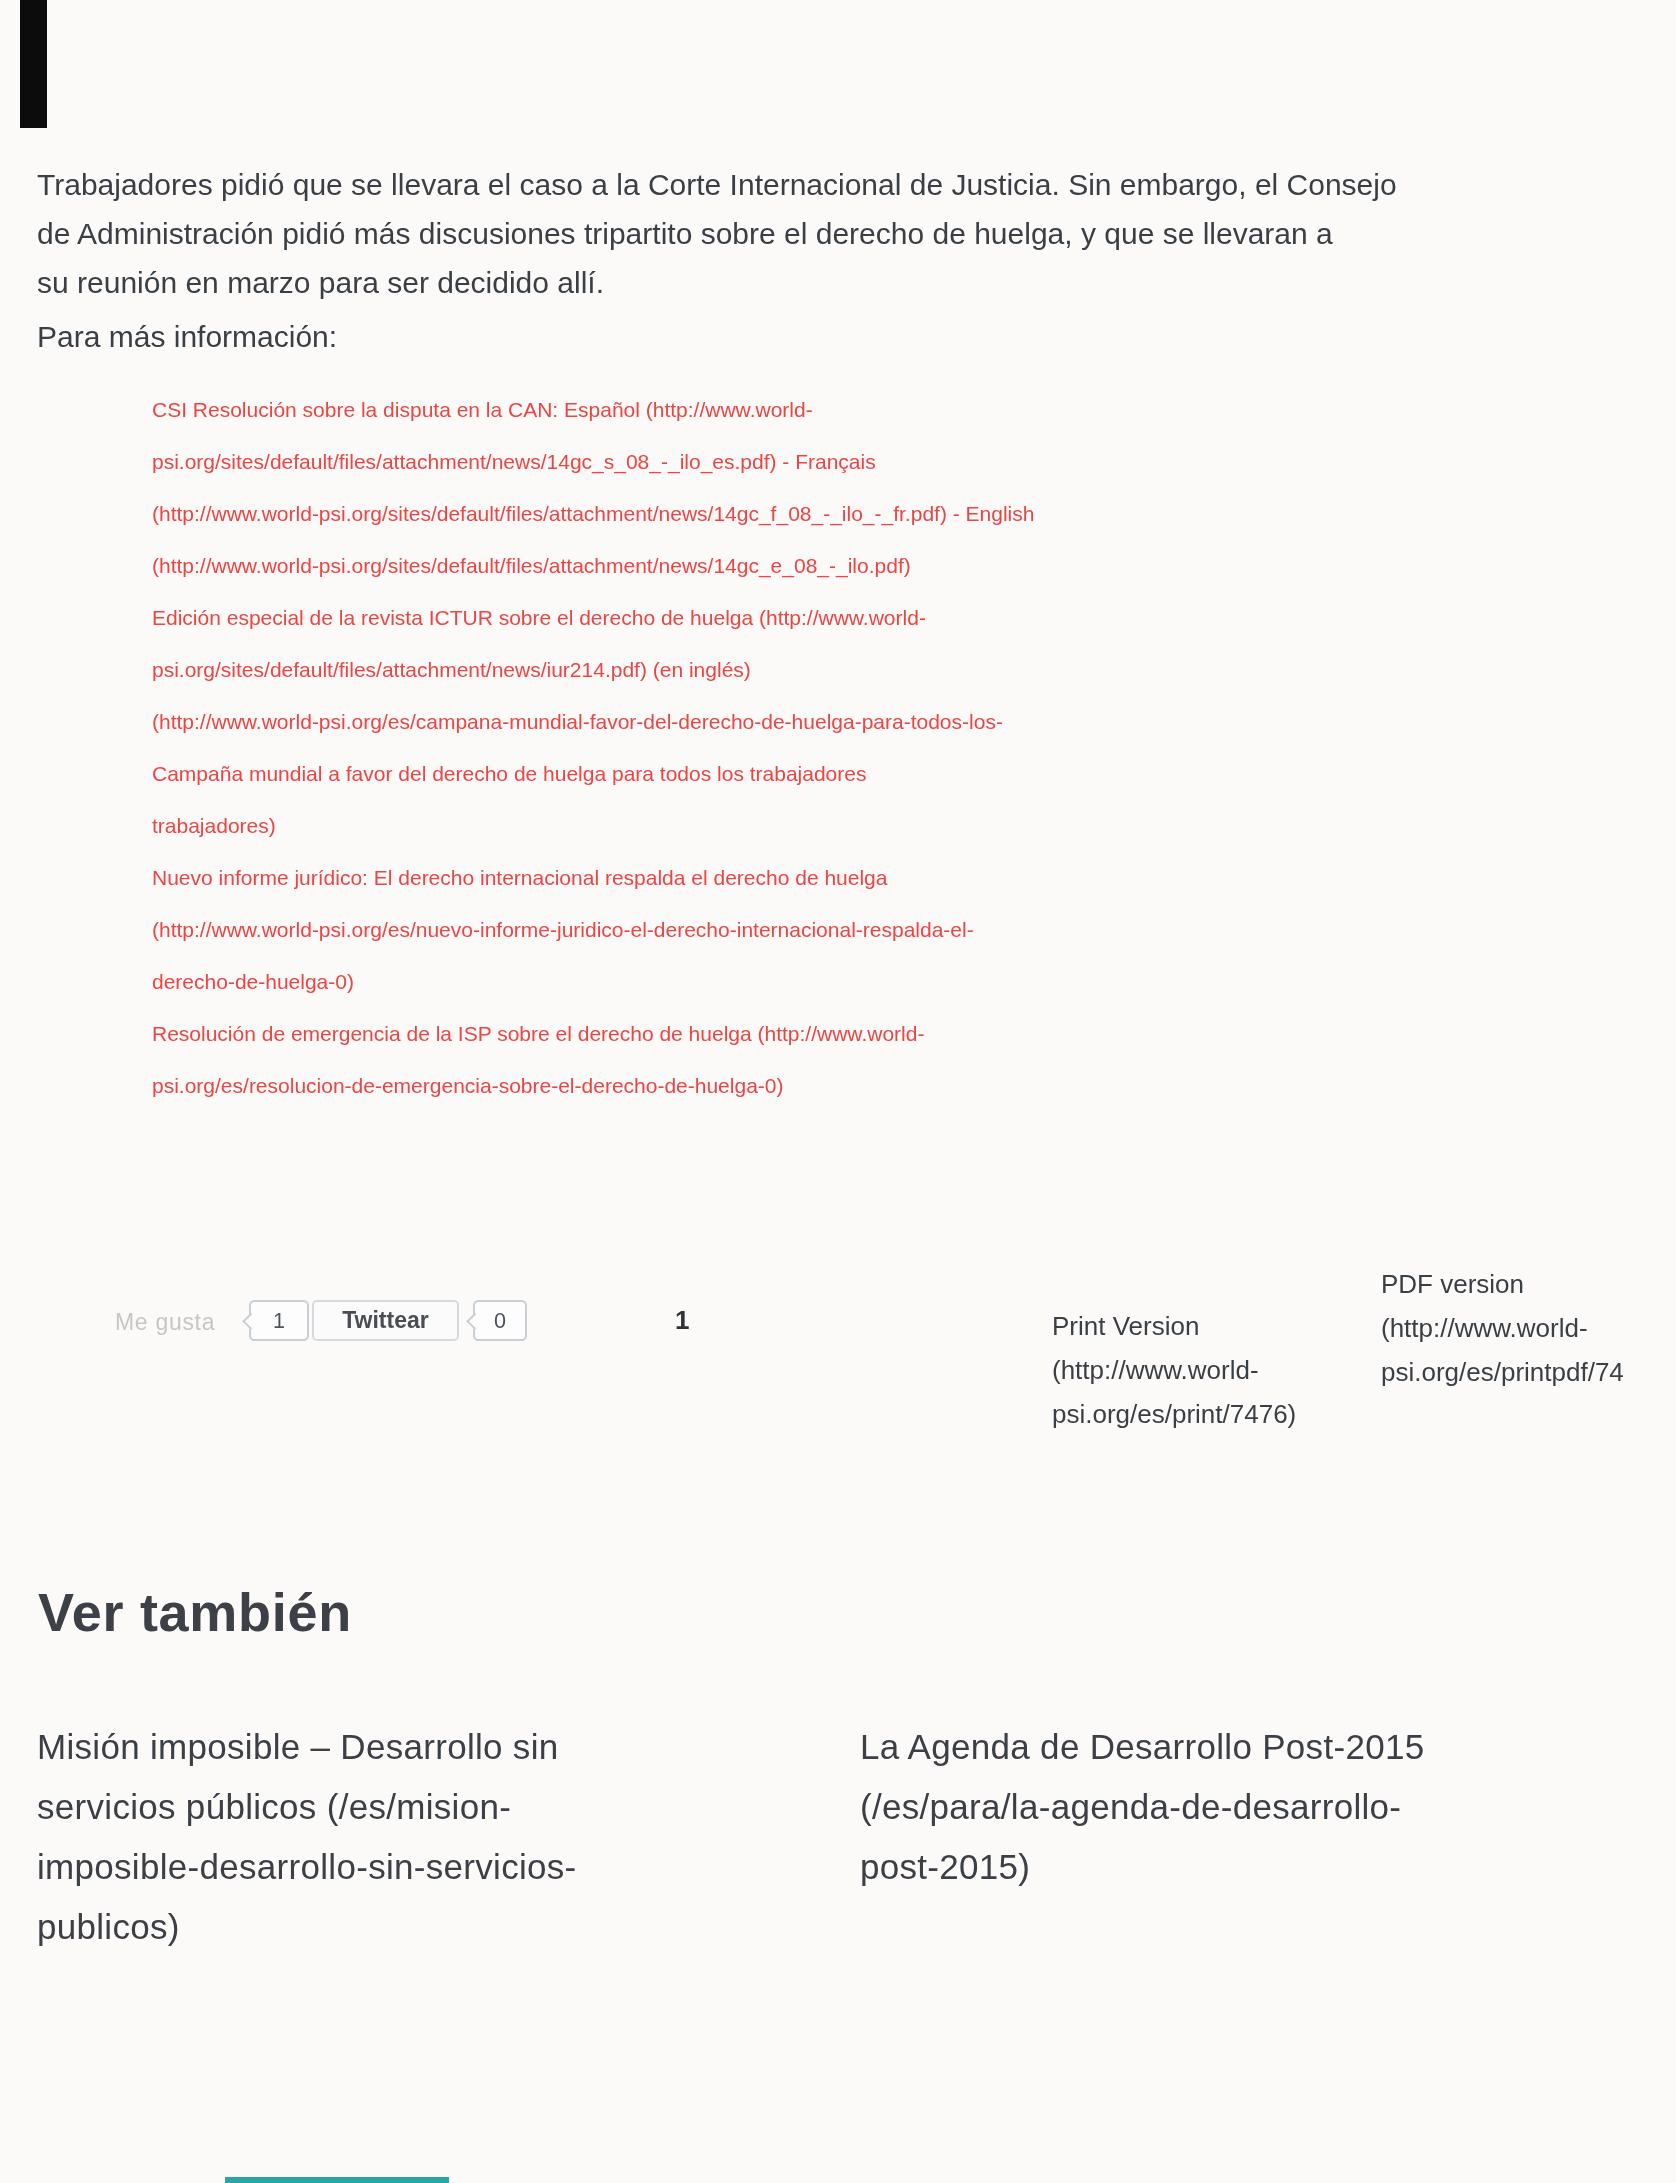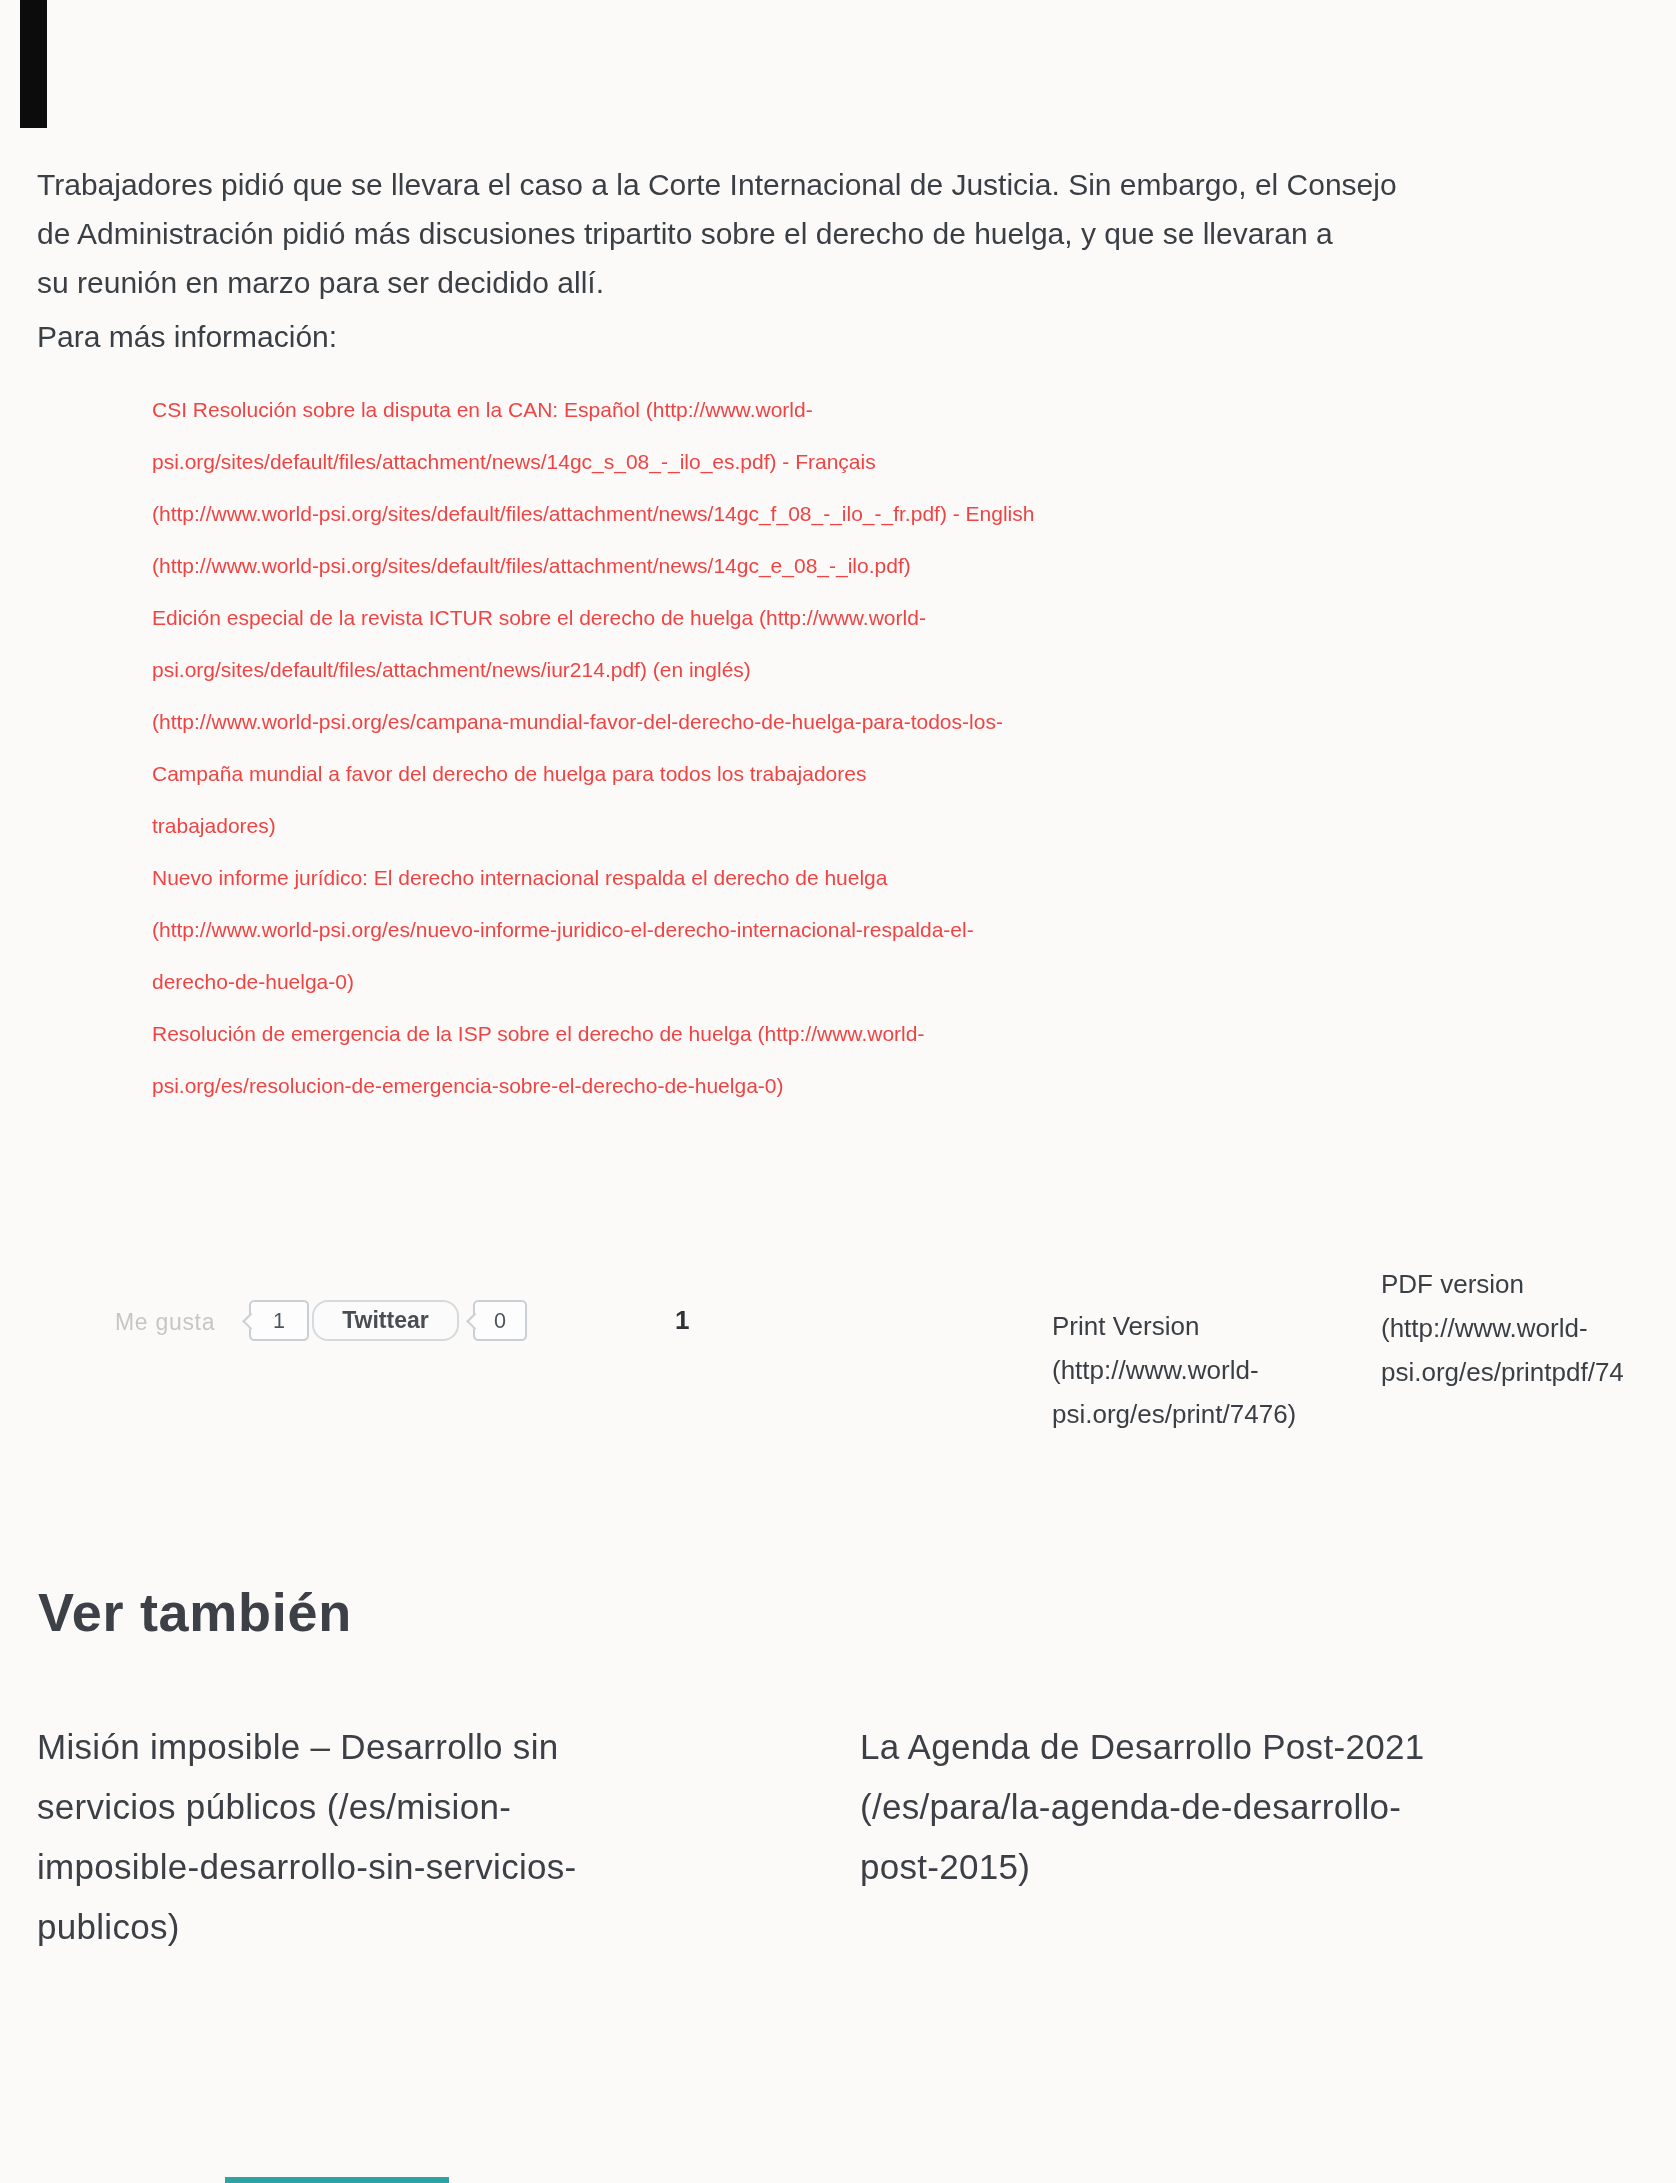--- a/index.html
+++ b/index.html
@@ -51,21 +51,21 @@
   .count-badge::before{
     content:'';position:absolute;left:-6px;top:50%;
     width:9.5px;height:9.5px;background:#fdfdfd;
     border-left:2px solid #c9cfd5;border-bottom:2px solid #c9cfd5;
     transform:translateY(-50%) rotate(45deg);
   }
   .badge-like{left:249px;width:60px;}
   .badge-tweet{left:473px;width:54px;}
   .btn-tweet{
     position:absolute;left:312px;top:1300px;width:147px;height:41px;
-    border:2px solid #d6dadd;border-radius:16px;background:#fbfbfb;
+    border:2px solid #d6dadd;border-radius:5px;background:#fbfbfb;
     font-size:23px;font-weight:700;color:#4a4e53;
     display:flex;align-items:center;justify-content:center;
     box-sizing:border-box;cursor:pointer;
   }
   .share-count{
     position:absolute;left:675px;top:1305px;
     font-size:26px;font-weight:700;color:#2f3338;
   }
   .print-col{
     position:absolute;left:1052px;top:1304px;width:325px;
@@ -150,21 +150,21 @@
   <div class="see-also-heading">Ver también</div>
 
   <div class="see-also-link see-also-left">
     <div>Misión imposible – Desarrollo sin</div>
     <div>servicios públicos (/es/mision-</div>
     <div>imposible-desarrollo-sin-servicios-</div>
     <div>publicos)</div>
   </div>
 
   <div class="see-also-link see-also-right">
-    <div>La Agenda de Desarrollo Post-2021</div>
+    <div>La Agenda de Desarrollo Post-2015</div>
     <div>(/es/para/la-agenda-de-desarrollo-</div>
     <div>post-2015)</div>
   </div>
 
   <div class="bottom-teal"></div>
 
 </div>
 
 
 </body></html>

